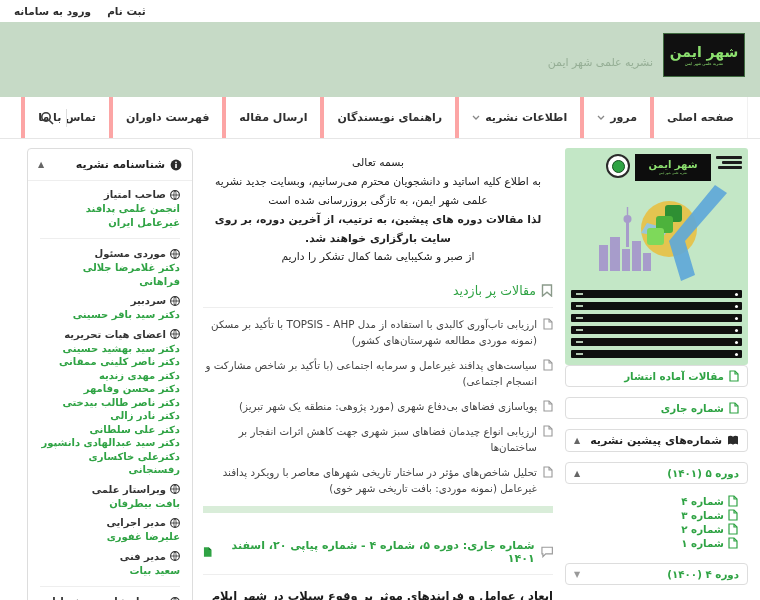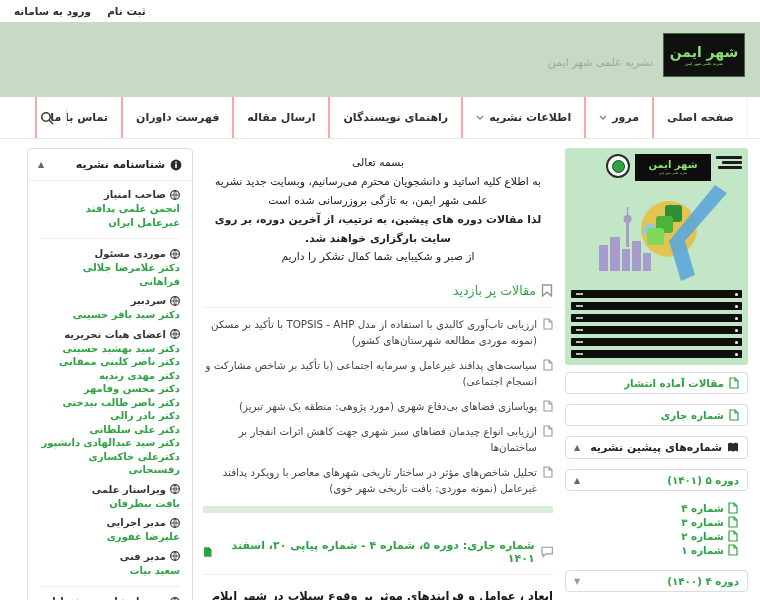--- a/index.html
+++ b/index.html
@@ -12,21 +12,21 @@
 
   
   .header{height:75px;background:#c6dac6;position:relative}
   .logo-box{position:absolute;right:15px;top:11px;width:82px;height:44px;background:#101010;border:1px solid #3f6b3f;display:flex;flex-direction:column;align-items:center;justify-content:center;gap:2px}
   .logo-word{color:#8ce06f;font-size:14px;font-weight:bold;letter-spacing:1px;line-height:1}
   .logo-sub{color:#8ce06f;font-size:4px;letter-spacing:.5px;white-space:nowrap}
   .site-title{position:absolute;right:107px;top:34px;color:#95ae95;font-size:11px}
 
   
   .navbar{height:42px;background:#fff;border-bottom:1px solid #e6e6e6;display:flex;align-items:stretch;padding-right:12px;position:relative}
-  .nav-item{display:flex;align-items:center;gap:5px;padding:16px 13px;font-size:11px;font-weight:bold;color:#2f2f2f;border-left:2px solid #fca5a5;cursor:pointer;white-space:nowrap}
+  .nav-item{display:flex;align-items:center;gap:5px;padding:16px 13px;font-size:11px;font-weight:bold;color:#2f2f2f;border-left:4px solid #fca5a5;cursor:pointer;white-space:nowrap}
   .nav-item:first-child{border-right:1px solid #f1f1f1}
   .nav-search{position:absolute;left:40px;top:0;height:100%;display:flex;align-items:center;gap:12px}
   .vsep{width:1px;height:18px;background:#ddd}
 
   
   .content{position:absolute;top:140px;left:0;right:0;height:460px}
   .left-col{position:absolute;left:27px;top:8px;width:166px}
   .main-col{position:absolute;left:203px;top:0;width:350px}
   .right-col{position:absolute;left:565px;top:8px;width:183px}
 
@@ -69,21 +69,21 @@
   .cover-art{display:block;margin:2px auto 0}
   .cover-bars{position:absolute;bottom:7px;left:6px;right:6px}
   .cover-bar{height:8px;background:#0f0f0f;border-radius:1px;margin-top:4px;position:relative}
   .cover-bar::before{content:"";position:absolute;right:4px;top:2.5px;width:3px;height:3px;border-radius:50%;background:#fff}
   .cover-bar::after{content:"";position:absolute;left:5px;top:3px;width:7px;height:2px;background:#cfe8cf;opacity:.85}
 
   .btn-box{border:1px solid #ddd;border-radius:4px;background:#fff;padding:4px 8px;display:flex;align-items:center;margin-top:8px;cursor:pointer}
   .btn-box .lbl{display:flex;align-items:center;gap:5px;font-size:10.3px;font-weight:bold;color:#2fa344}
   .btn-box.dark .lbl{color:#222;font-size:11px}
   .btn-box.spread{justify-content:space-between}
-  .btn-box.first{margin-top:7px}
+  .btn-box.first{margin-top:0}
   .gap{margin-top:10px}
   .issues{padding:11px 10px 2px;display:flex;flex-direction:column;align-items:flex-start;gap:2px}
   .issue-link{display:flex;align-items:flex-end;gap:4px;font-size:10.3px;font-weight:bold;color:#2fa344;cursor:pointer}
   .vol4{margin-top:12px}
 
   svg{display:block}
 </style>
 </head>
 <body>
 

